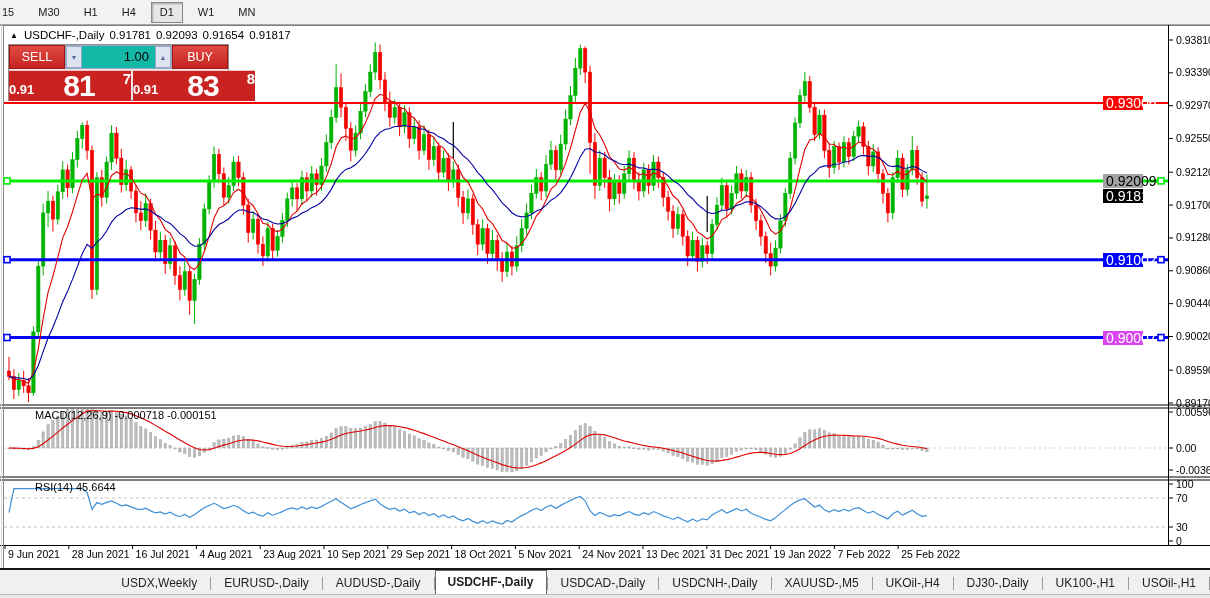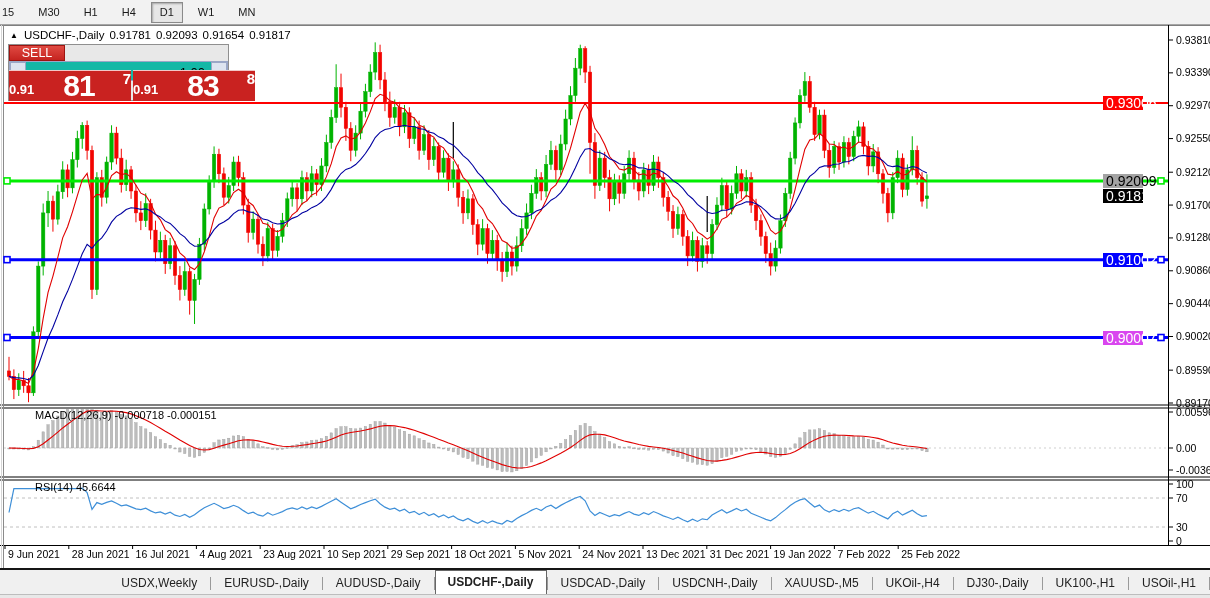--- a/index.html
+++ b/index.html
@@ -21,21 +21,21 @@
 
   
   #title-row{position:absolute;left:10px;top:29px;z-index:4;display:flex;align-items:center;
              font-size:11.5px;color:#000;white-space:pre;}
   #title-row .tri{font-size:8px;margin-right:6px;}
   #title-row span{margin-right:5px;}
 
   
   #trade-panel{position:absolute;left:8px;top:44px;width:221px;height:57px;z-index:4;
                background:#e8e8e8;border:1px solid #8f8f8f;box-sizing:border-box;}
-  #tp-top{display:flex;height:24px;flex-direction:column;}
+  #tp-top{display:flex;height:24px;}
   .tp-btn{width:56px;background:linear-gradient(#e04a42,#c52420);color:#fff;font-size:12.5px;
           display:flex;align-items:center;justify-content:center;border:1px solid #9d1410;box-sizing:border-box;cursor:pointer;}
   .spin{flex:1;display:flex;background:#14b8a6;border:1px solid #9aa7c7;box-sizing:border-box;}
   .spin-btn{width:16px;background:#dde4f0;border:1px solid #9aa7c7;box-sizing:border-box;
             display:flex;align-items:center;justify-content:center;font-size:7px;color:#5a6e9e;cursor:pointer;}
   .spin-val{flex:1;text-align:right;font-size:13px;padding:3px 6px 0 0;color:#000;}
   #tp-bottom{display:flex;height:31px;margin-top:1px;}
   .px-box{flex:1;background:#c92220;border-top:1px solid rgba(255,255,255,.75);color:#fff;
           display:flex;align-items:flex-end;justify-content:center;padding-bottom:1px;gap:28px;}
   .px-box + .px-box{margin-left:2px;}

